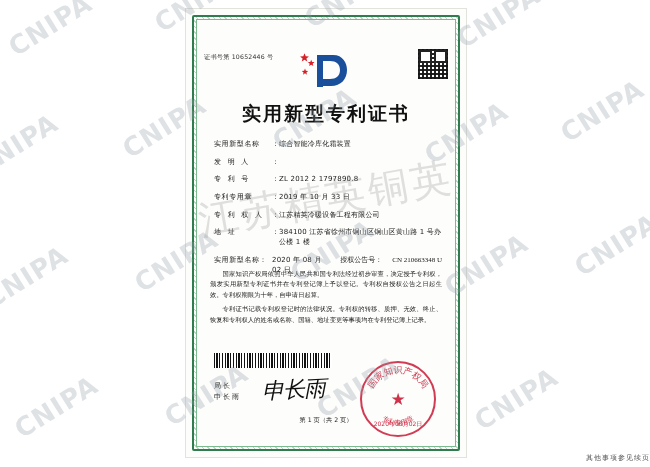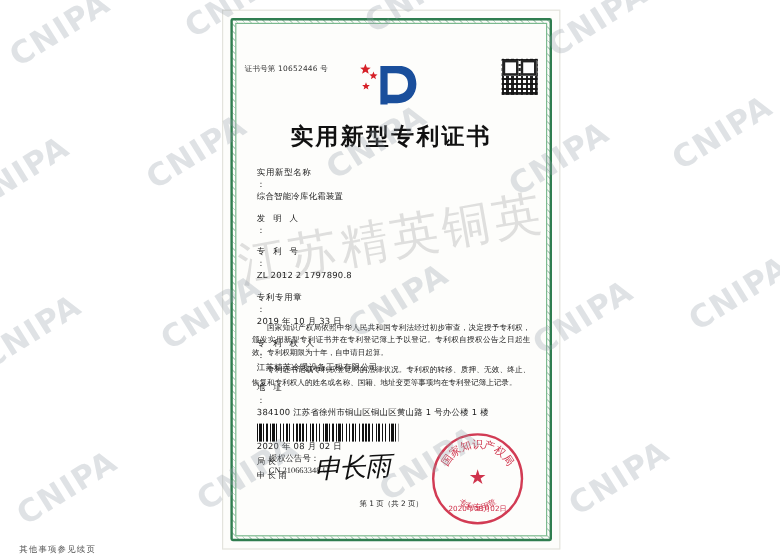--- a/index.html
+++ b/index.html
@@ -139,21 +139,20 @@
     right: 10px;
     top: 116px;
     font-size: 7px;
     color: #1a1a1a;
     line-height: 1.45;
   }
   .field-row {
     display: flex;
     margin-bottom: 7.5px;
     align-items: flex-start;
-    flex-direction: column;
   }
   .field-label {
     width: 58px;
     flex: none;
     letter-spacing: 2.2px;
     white-space: nowrap;
   }
   .field-label.wide {
     letter-spacing: 0.6px;
   }
@@ -298,21 +297,21 @@
     transform: rotate(-32deg);
     white-space: nowrap;
     letter-spacing: 1px;
   }
 
   .footer-note {
     position: absolute;
     left: 0;
     right: 0;
     bottom: 4px;
-    text-align: left;
+    text-align: right;
     font-size: 7px;
     color: #555;
     letter-spacing: 1px;
     padding-left: 16px;
   }
 </style>
 </head>
 <body>
 
 <div class="page">

